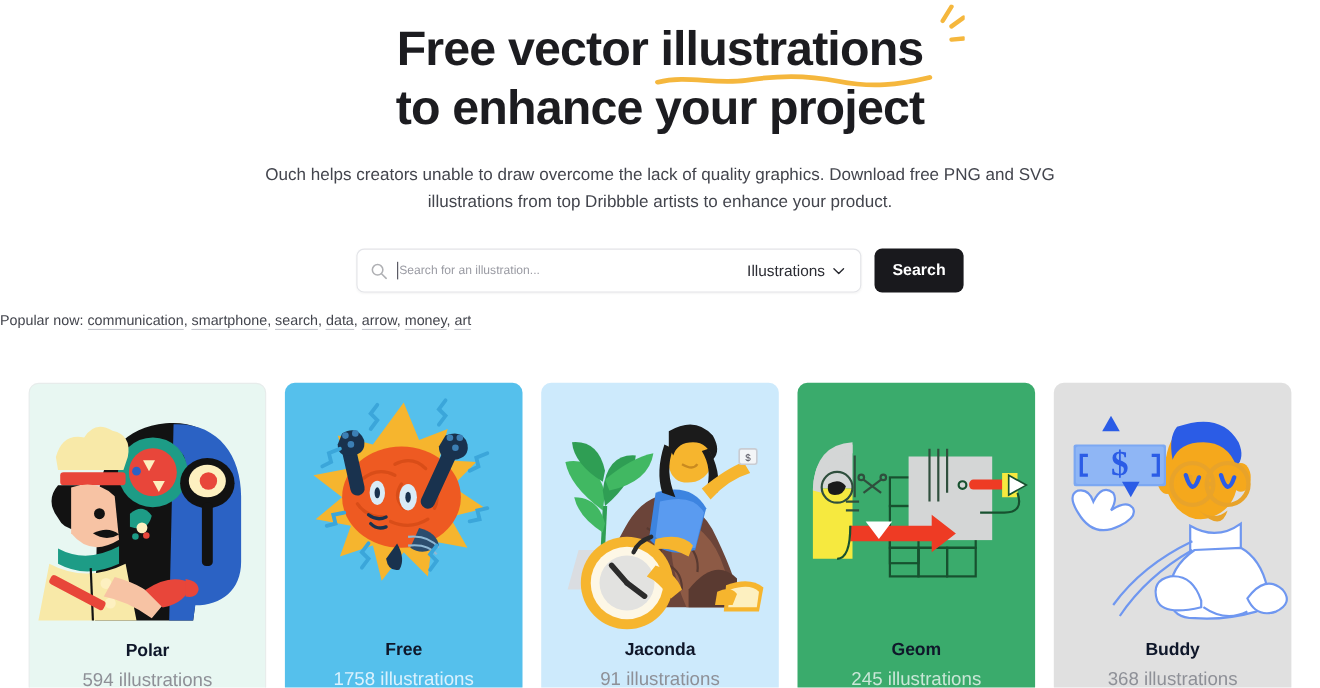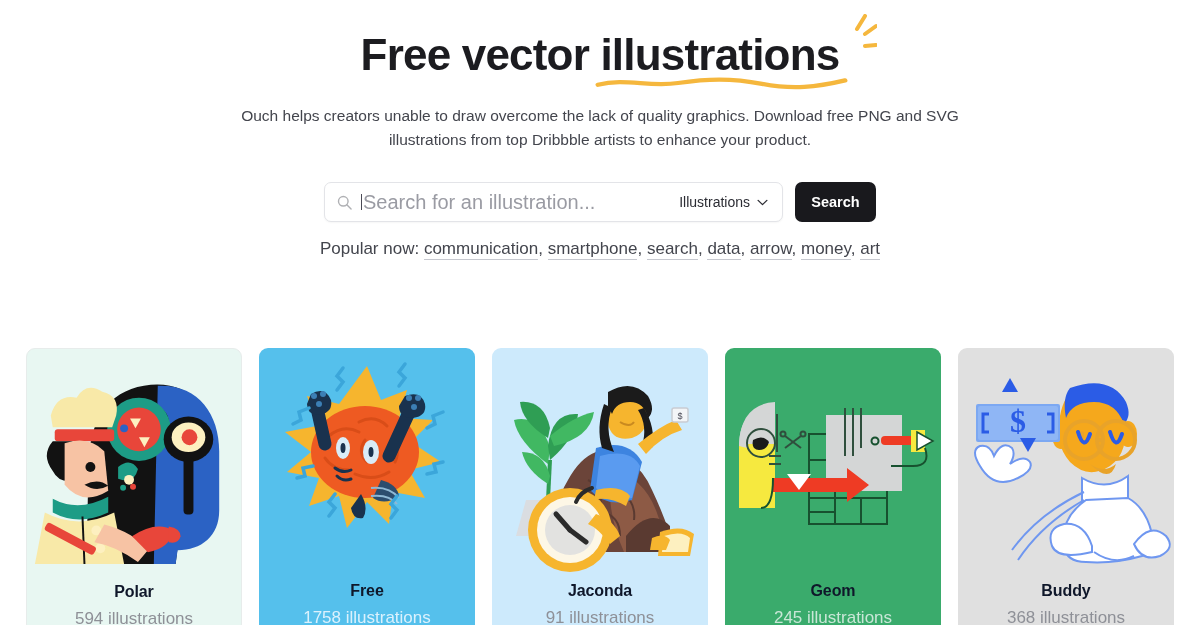--- a/index.html
+++ b/index.html
@@ -17,21 +17,21 @@
 
   
   .hero { padding-top: 18px; text-align: center; }
 
   .headline {
     font-size: 44px;
     line-height: 54px;
     font-weight: 800;
     letter-spacing: -0.8px;
     color: #1c1c20;
-    margin: 10px;
+    margin: 0;
   }
   .headline .line { display: block; white-space: nowrap; }
   .hl-accent { position: relative; display: inline-block; }
 
   
   .squiggle {
     position: absolute;
     left: -4px;
     bottom: -7px;
     width: calc(100% + 12px);
@@ -84,21 +84,21 @@
     margin-right: 9px;
     opacity: .55;
   }
   .search-input-wrap { flex: 1 1 auto; position: relative; display: flex; align-items: center; min-width: 0; }
   .caret {
     width: 1px; height: 16px; background: #4a4a55; margin-right: 1px; flex: 0 0 1px;
   }
   .search-input {
     border: 0; outline: 0; padding: 0; margin: 0;
     font-family: "Liberation Sans", sans-serif;
-    font-size: 20px; color: #a21caf;
+    font-size: 11px; color: #a21caf;
     background: transparent;
     width: 100%;
   }
   .search-input::placeholder { color: #9a9ba3; }
 
   .type-select {
     display: flex; align-items: center; gap: 7px;
     font-size: 14px; color: #2b2c33;
     padding-left: 10px;
     cursor: pointer;
@@ -111,22 +111,22 @@
     background: #19191d;
     color: #fff;
     border: 0; border-radius: 7px;
     font-family: "Liberation Sans", sans-serif;
     font-size: 14.5px; font-weight: 700;
     cursor: pointer;
   }
 
   .popular {
     margin-top: 17px;
-    text-align: center;
-    font-size: 17px;
+    text-align: left;
+    font-size: 13px;
     color: #43454d;
   }
   .popular .lbl { color: #43454d; }
   .popular a {
     color: #43454d;
     text-decoration: none;
     border-bottom: 1px solid #c6c8cf;
     padding-bottom: 1px;
   }
 
@@ -180,20 +180,21 @@
   <div class="hero">
 
     <h1 class="headline">
       <span class="line"><span>Free vector </span><span class="hl-accent"><span>illustrations</span><svg class="squiggle" viewBox="0 0 260 14" preserveAspectRatio="none">
               <path d="M2 9 C 30 1, 55 12, 85 7 S 140 1, 172 8 S 228 12, 258 4" fill="none" stroke="#f5b73d" stroke-width="5" stroke-linecap="round"></path>
             </svg><svg class="sparkles" viewBox="0 0 34 48">
               <line x1="14" y1="15" x2="22" y2="2" stroke="#f5b73d" stroke-width="4" stroke-linecap="round"></line>
               <line x1="22" y1="20" x2="33" y2="12" stroke="#f5b73d" stroke-width="4" stroke-linecap="round"></line>
               <line x1="22" y1="32" x2="33" y2="31" stroke="#f5b73d" stroke-width="4" stroke-linecap="round"></line>
             </svg></span></span>
+      <span class="line">to enhance your project</span>
     </h1>
 
     <p class="subhead">Ouch helps creators unable to draw overcome the lack of quality graphics. Download free PNG and SVG illustrations from top Dribbble artists to enhance your product.</p>
 
     <div class="search-row">
 
       <div class="search-box">
         <svg class="mag" viewBox="0 0 16 16">
           <circle cx="6.7" cy="6.7" r="5.1" fill="none" stroke="#6f7177" stroke-width="1.5"></circle>
           <line x1="10.5" y1="10.5" x2="15" y2="15" stroke="#6f7177" stroke-width="1.5" stroke-linecap="round"></line>

